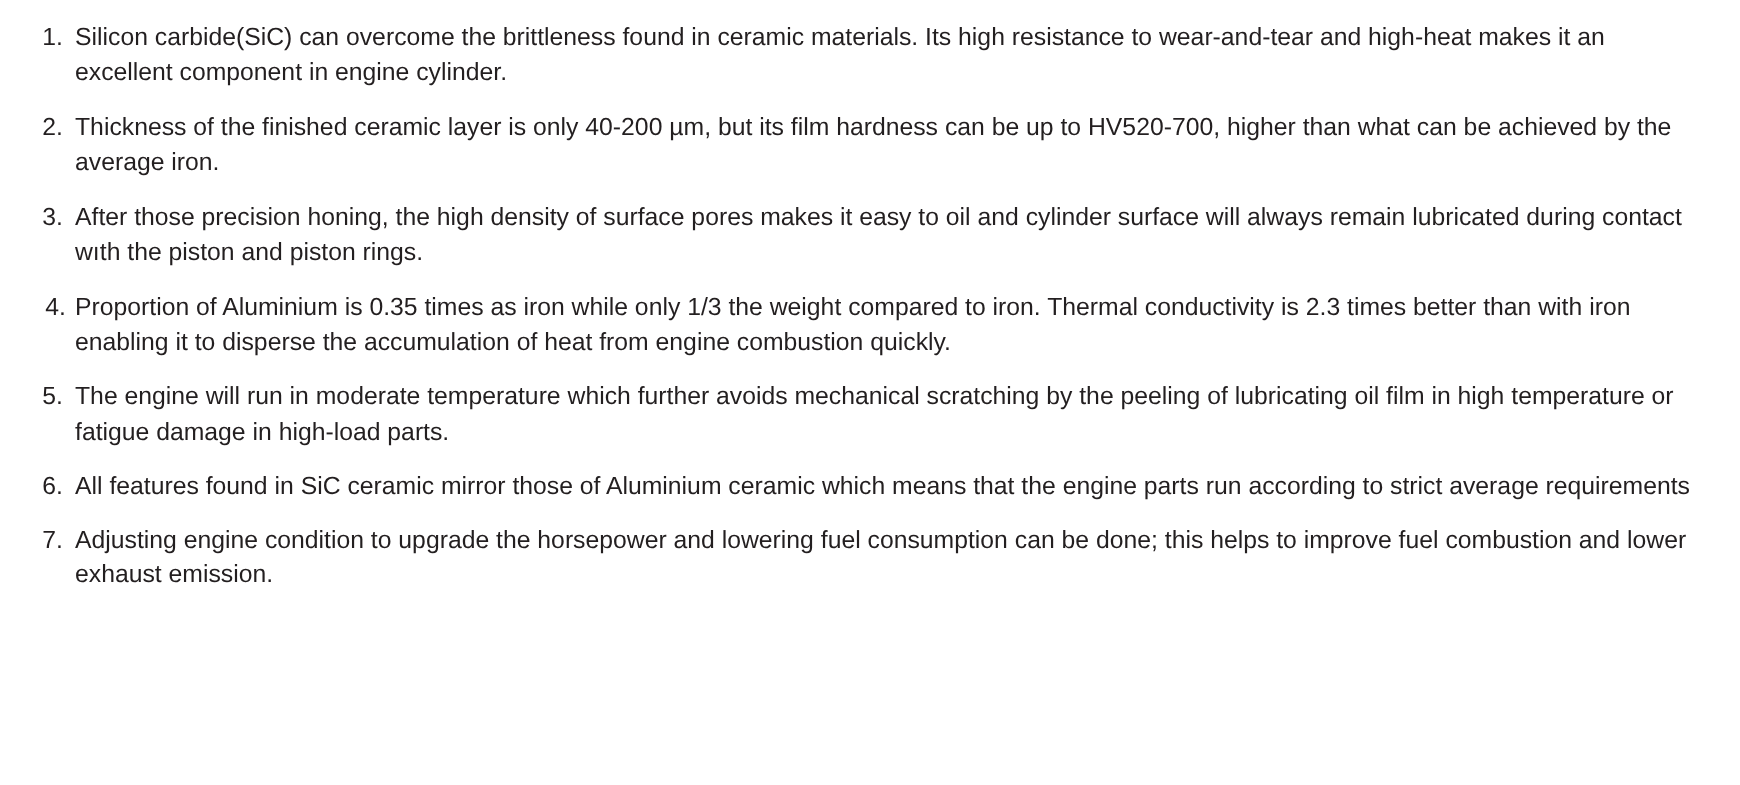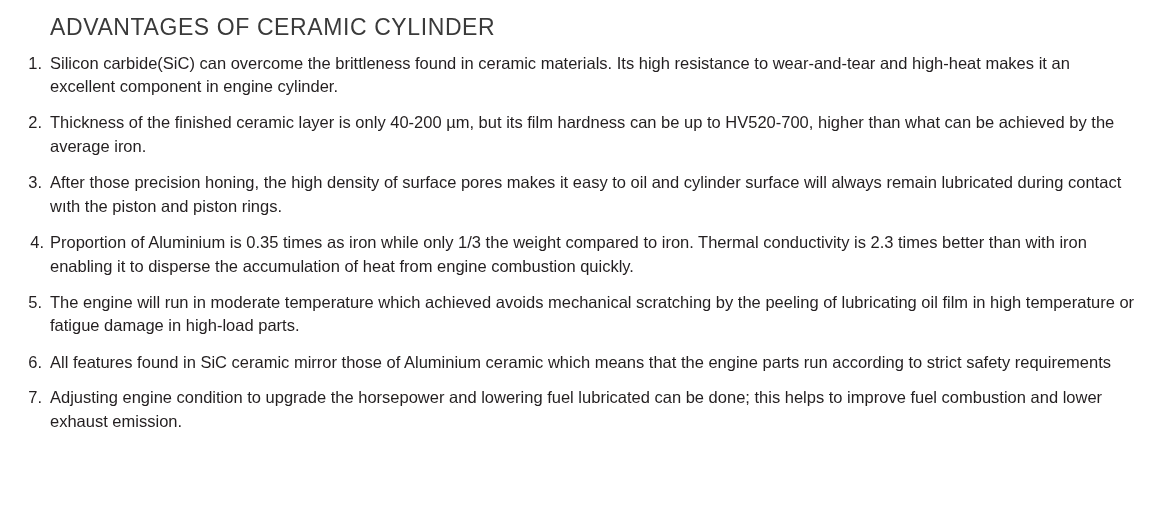--- a/index.html
+++ b/index.html
@@ -60,21 +60,20 @@
   ol.items > li:nth-child(4) .num { padding-right: 6px; }
   ol.items > li:nth-child(5) { margin-top: 1px; }
   ol.items > li:nth-child(6) { margin-bottom: 12px; }
   ol.items > li:nth-child(7) { margin-bottom: 0; }
 </style>
 </head>
 <body>
 
 <div class="page">
 
-  <h1 class="doc-title">ADVANTAGES OF CERAMIC CYLINDER</h1>
 
   <ol class="items">
 
     <li>
       <span class="num">1.</span>
       <span class="txt">Silicon carbide(SiC) can overcome the brittleness found in ceramic materials. Its high resistance to wear-and-tear and high-heat makes it an excellent component in engine cylinder.</span>
     </li>
 
     <li>
       <span class="num">2.</span>
@@ -86,27 +85,27 @@
       <span class="txt">After those precision honing, the high density of surface pores makes it easy to oil and cylinder surface will always remain lubricated during contact wıth the piston and piston rings.</span>
     </li>
 
     <li>
       <span class="num">4.</span>
       <span class="txt">Proportion of Aluminium is 0.35 times as iron while only 1/3 the weight compared to iron. Thermal conductivity is 2.3 times better than with iron enabling it to disperse the accumulation of heat from engine combustion quickly.</span>
     </li>
 
     <li>
       <span class="num">5.</span>
-      <span class="txt">The engine will run in moderate temperature which achieved avoids mechanical scratching by the peeling of lubricating oil film in high temperature or fatigue damage in high-load parts.</span>
+      <span class="txt">The engine will run in moderate temperature which further avoids mechanical scratching by the peeling of lubricating oil film in high temperature or fatigue damage in high-load parts.</span>
     </li>
 
     <li>
       <span class="num">6.</span>
-      <span class="txt">All features found in SiC ceramic mirror those of Aluminium ceramic which means that the engine parts run according to strict safety requirements</span>
+      <span class="txt">All features found in SiC ceramic mirror those of Aluminium ceramic which means that the engine parts run according to strict average requirements</span>
     </li>
 
     <li>
       <span class="num">7.</span>
-      <span class="txt">Adjusting engine condition to upgrade the horsepower and lowering fuel lubricated can be done; this helps to improve fuel combustion and lower exhaust emission.</span>
+      <span class="txt">Adjusting engine condition to upgrade the horsepower and lowering fuel consumption can be done; this helps to improve fuel combustion and lower exhaust emission.</span>
     </li>
 
   </ol>
 </div>
 
 </body></html>

